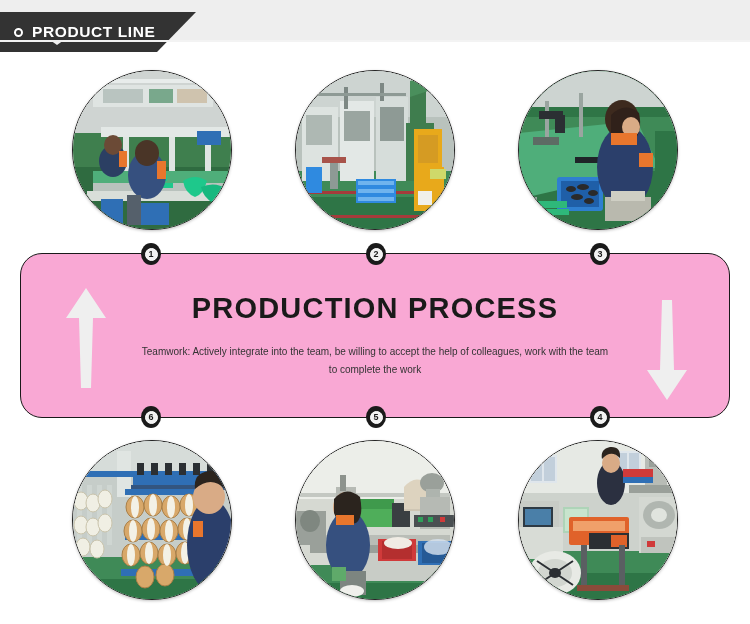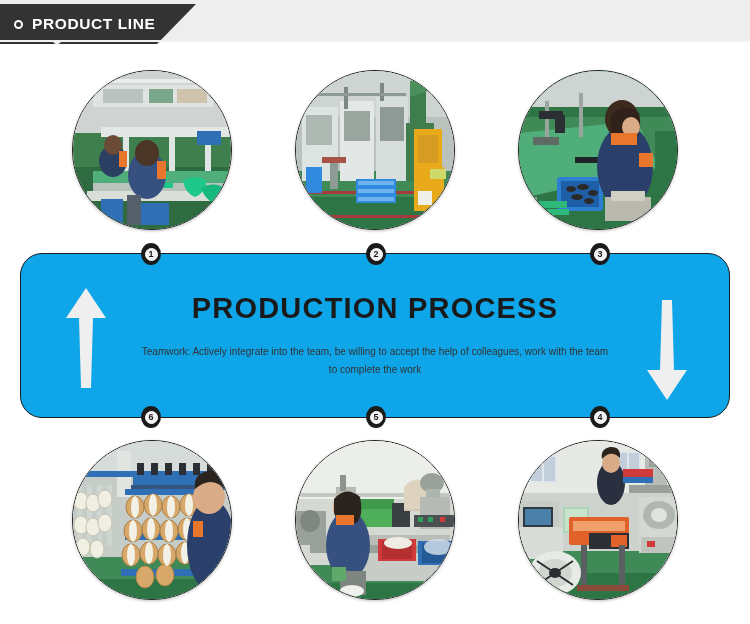--- a/index.html
+++ b/index.html
@@ -11,21 +11,21 @@
     overflow:hidden;
   }
   #page { position:relative; width:750px; height:624px; background:#fff; }
 
   
   .header-bar {
     position:absolute; left:0; top:0; width:750px; height:40px;
     background:#eeeeee;
   }
   .header-tab {
-    position:absolute; left:0; top:4px; height:40px; width:196px;
+    position:absolute; left:0; top:12px; height:40px; width:196px;
     background:#333333;
     clip-path: polygon(0 0, 196px 0, 157px 40px, 0 40px);
     display:flex; align-items:center;
     padding-left:14px;
     text-align:right;
   }
   .header-ring {
     width:9px; height:9px; border:2px solid #ffffff; border-radius:50%;
     margin-right:9px; flex:none;
   }
@@ -60,21 +60,21 @@
   .photo.col2 { left:295px; }
   .photo.col3 { left:518px; }
   .photo svg { display:block; width:160px; height:160px; }
 
   
   .process-box {
     position:absolute; left:20px; top:253px;
     width:710px; height:165px;
     border:1.6px solid #1a1a1a;
     border-radius:22px;
-    background:#0ea5e9;
+    background:#f9a8d4;
   }
   .box-inner {
     position:absolute; left:0; top:0; width:100%; height:100%;
     display:flex; flex-direction:column; align-items:center;
     justify-content:center;
   }
   .process-title {
     font-size:29px; font-weight:bold; color:#1a1a1a;
     letter-spacing:1.2px; text-align:center;
     margin-bottom:18px;

